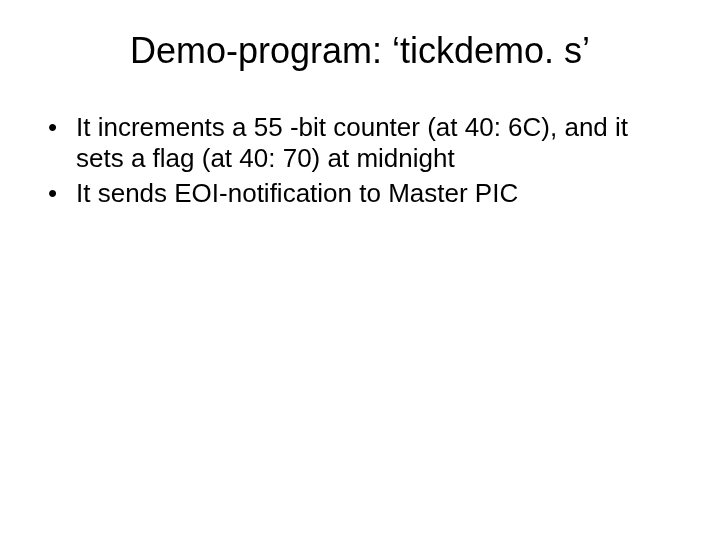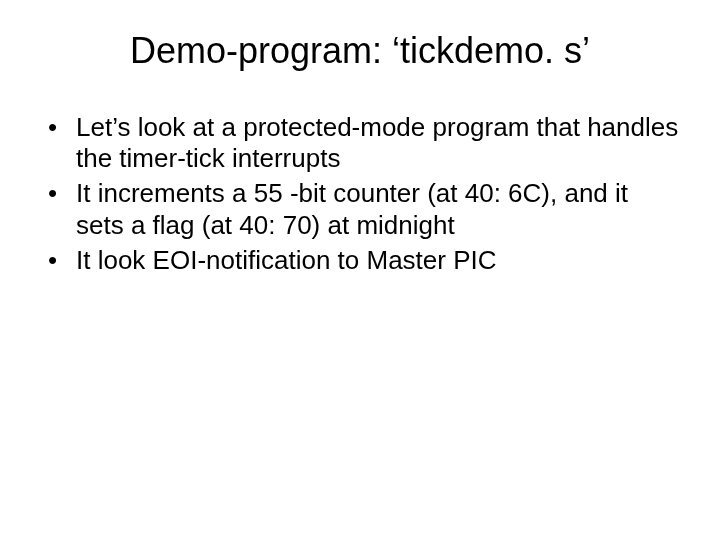--- a/index.html
+++ b/index.html
@@ -41,16 +41,15 @@
       top: 0;
       font-size: 26px;
     }
   </style>
 </head>
 <body>
 
 <h1 class="title">Demo-program: ‘tickdemo. s’</h1>
 
 <ul class="bullets">
-  <li>Let’s look at a protected-mode program that handles the timer-tick interrupts</li>
   <li>It increments a 55 -bit counter (at 40: 6C), and it sets a flag (at 40: 70) at midnight</li>
-  <li>It look EOI-notification to Master PIC</li>
+  <li>It sends EOI-notification to Master PIC</li>
 </ul>
 
 </body></html>

